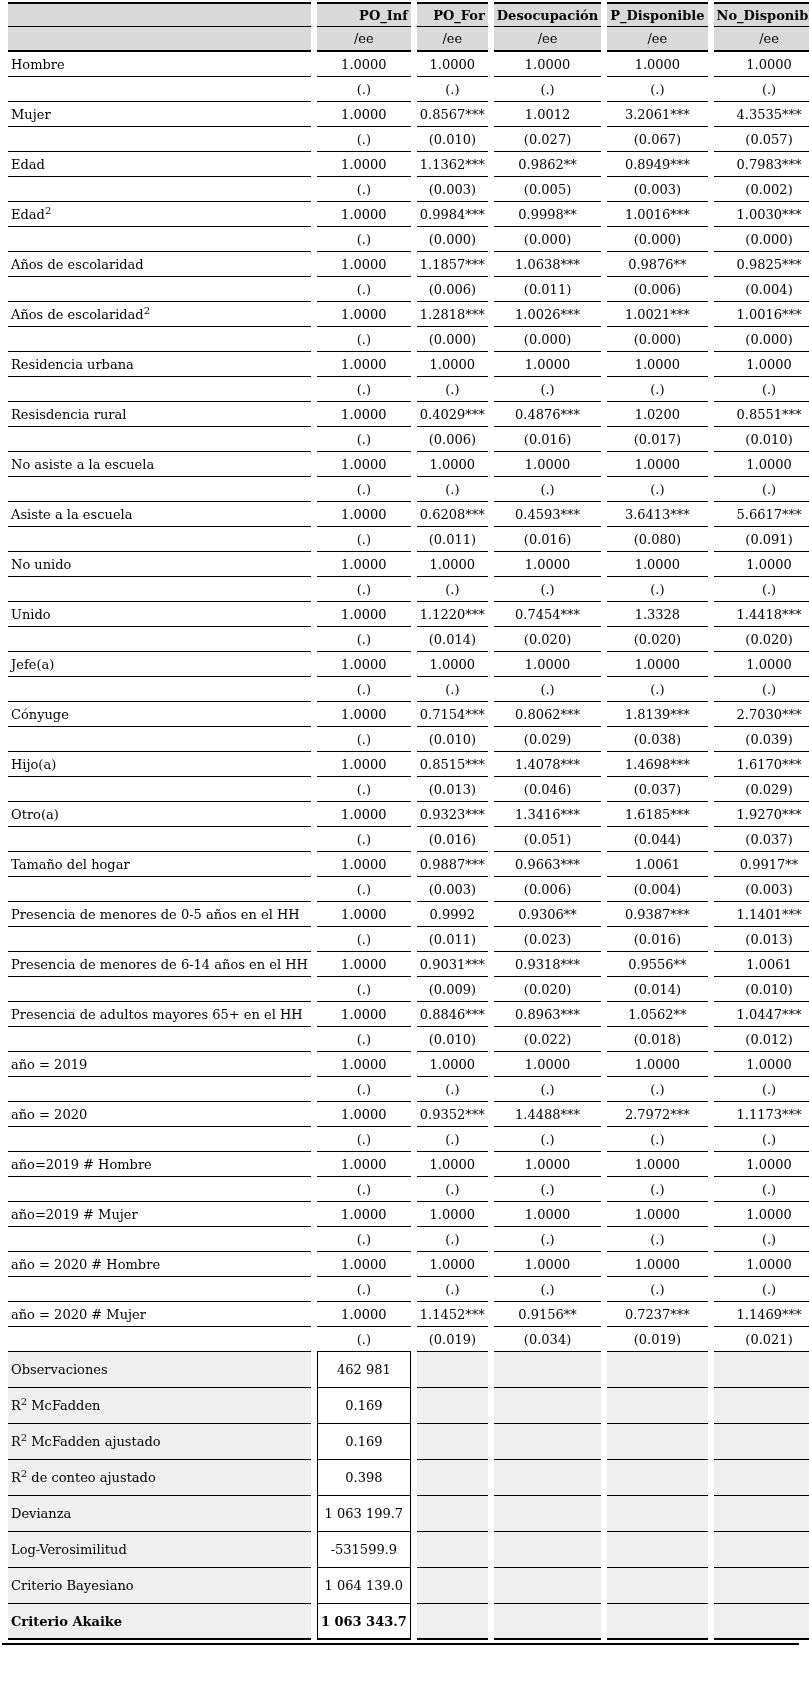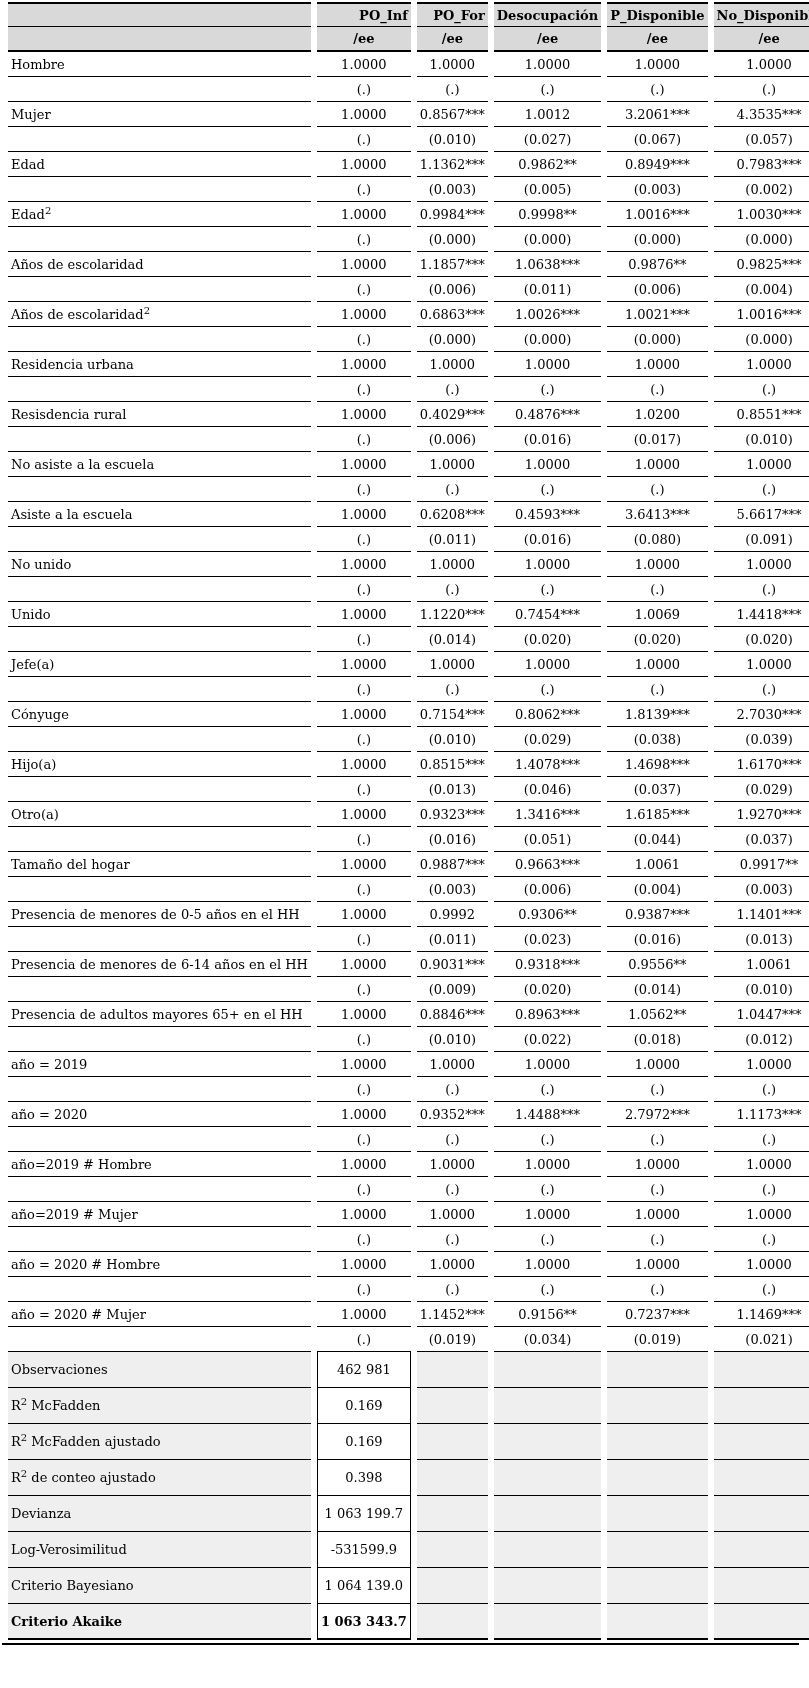--- a/index.html
+++ b/index.html
@@ -39,21 +39,21 @@
   tr.hdr th{
     background:var(--header-bg);
     border-top:2px solid var(--line);
     border-bottom:1px solid var(--line);
     font-weight:bold;
     text-align:right;
   }
   tr.subhdr th{
     background:var(--header-bg);
     border-bottom:2px solid var(--line);
-    font-weight:bold;
+    font-weight:normal;
   }
   tbody td{border-bottom:1px solid var(--line);}
   tr.summary td{
     height:36px;
     background:var(--summary-bg);
   }
   tr.summary td.value{
     background:#ffffff;
     border-left:1px solid var(--line);
     border-right:1px solid var(--line);
@@ -167,21 +167,21 @@
           <td class="c-label"></td>
           <td class="c-v0">(.)</td>
           <td class="c-v1">(0.006)</td>
           <td class="c-v2">(0.011)</td>
           <td class="c-v3">(0.006)</td>
           <td class="c-v4">(0.004)</td>
         </tr>
         <tr class="est-row">
           <td class="c-label">Años de escolaridad<sup>2</sup></td>
           <td class="c-v0">1.0000</td>
-          <td class="c-v1">0.6863***</td>
+          <td class="c-v1">1.2818***</td>
           <td class="c-v2">1.0026***</td>
           <td class="c-v3">1.0021***</td>
           <td class="c-v4">1.0016***</td>
         </tr>
         <tr class="se-row">
           <td class="c-label"></td>
           <td class="c-v0">(.)</td>
           <td class="c-v1">(0.000)</td>
           <td class="c-v2">(0.000)</td>
           <td class="c-v3">(0.000)</td>
@@ -265,21 +265,21 @@
           <td class="c-v1">(.)</td>
           <td class="c-v2">(.)</td>
           <td class="c-v3">(.)</td>
           <td class="c-v4">(.)</td>
         </tr>
         <tr class="est-row">
           <td class="c-label">Unido</td>
           <td class="c-v0">1.0000</td>
           <td class="c-v1">1.1220***</td>
           <td class="c-v2">0.7454***</td>
-          <td class="c-v3">1.0069</td>
+          <td class="c-v3">1.3328</td>
           <td class="c-v4">1.4418***</td>
         </tr>
         <tr class="se-row">
           <td class="c-label"></td>
           <td class="c-v0">(.)</td>
           <td class="c-v1">(0.014)</td>
           <td class="c-v2">(0.020)</td>
           <td class="c-v3">(0.020)</td>
           <td class="c-v4">(0.020)</td>
         </tr>

